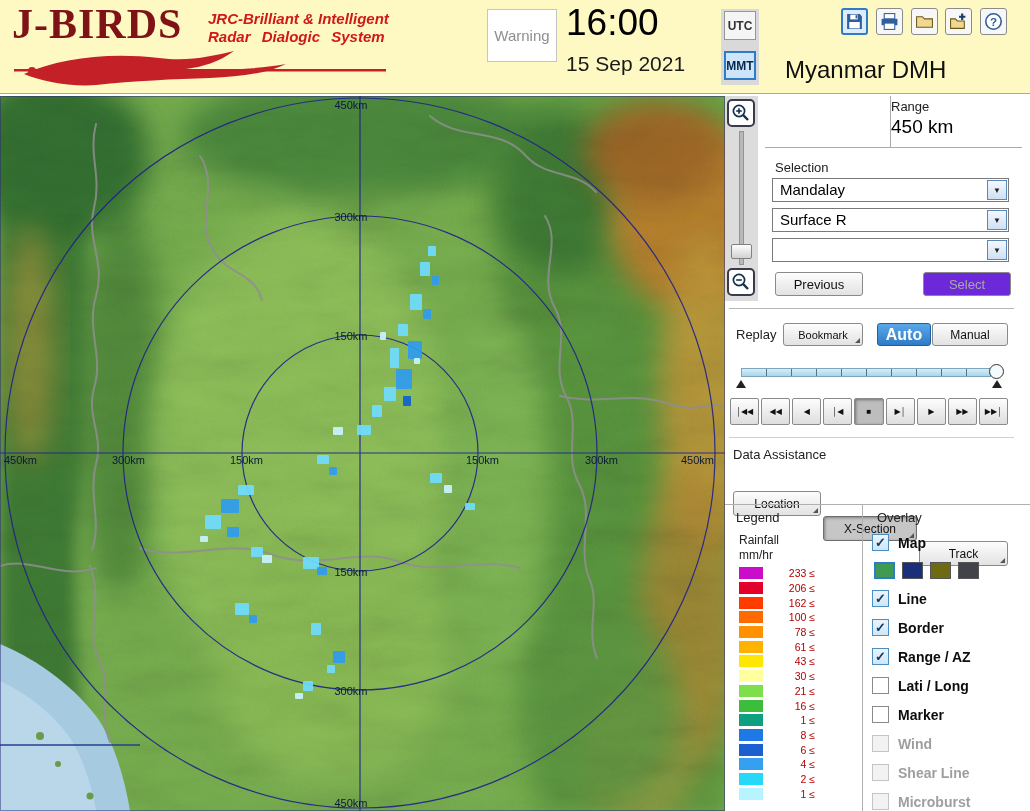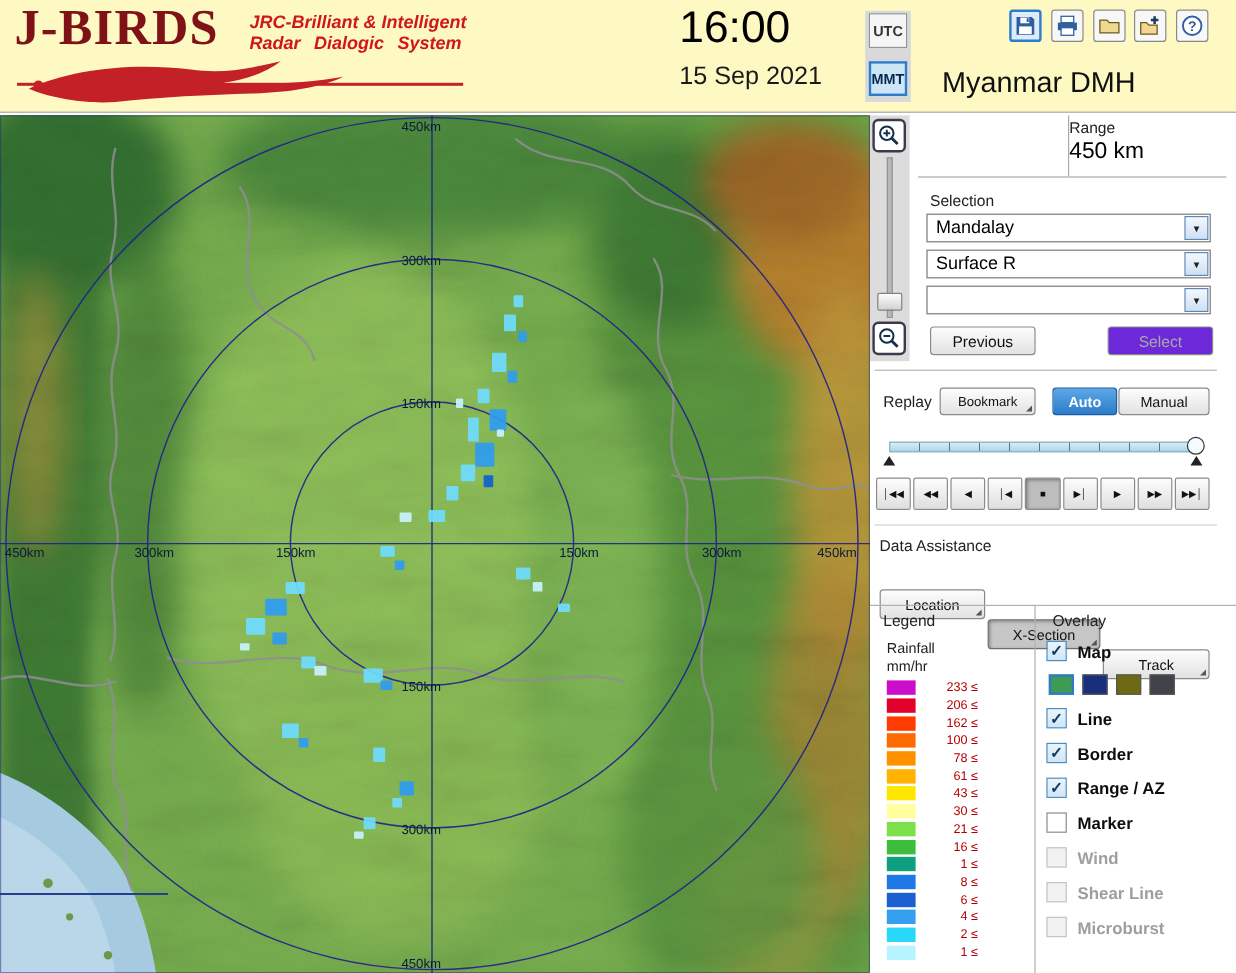--- a/index.html
+++ b/index.html
@@ -97,20 +97,23 @@
     <div class="logo-sub">
       <div class="l1">JRC-Brilliant &amp; Intelligent</div>
       <div class="l2">Radar  Dialogic  System</div>
     </div>
     <svg id="eagle" width="378" height="40" viewBox="0 0 378 40">
       <rect x="0" y="19" width="372" height="2.5" fill="#c32127"></rect>
       <path d="M10,24 C45,8 95,2 145,8 C175,12 198,6 220,1 C205,12 188,17 172,19 C205,21 245,19 272,14 C254,23 226,27 196,28 C160,29 120,31 82,35 C56,37 26,31 10,24 Z" fill="#c32127"></path>
       <circle cx="18" cy="21" r="4" fill="#c32127"></circle>
     </svg>
 
+    <div class="warning-box">
+      <span>Warning</span>
+    </div>
 
     <div class="clock-time">16:00</div>
     <div class="clock-date">15 Sep 2021</div>
 
     <div class="tz-strip">
       <div class="tz-btn tz-utc">
         <span>UTC</span>
       </div>
       <div class="tz-btn tz-mmt">
         <span>MMT</span>
@@ -326,21 +329,21 @@
     <div class="btn disabled" style="left:198px;top:176px;width:88px;height:24px">
       <span>Select</span>
     </div>
 
     <div class="sep" style="left:4px;right:16px;top:212px"></div>
 
     <div class="sec-label" style="left:11px;top:231px">Replay</div>
     <div class="btn fold" style="left:58px;top:227px;width:80px;height:23px;font-size:11px">
       <span>Bookmark</span>
     </div>
-    <div class="btn auto-sel" style="left:152px;top:227px;width:54px;height:23px;font-size:12px">
+    <div class="btn auto-sel" style="left:152px;top:227px;width:54px;height:23px;font-size:16px">
       <span>Auto</span>
     </div>
     <div class="btn" style="left:207px;top:227px;width:76px;height:23px;font-size:12px">
       <span>Manual</span>
     </div>
 
     <div class="timeline">
       <div class="track"></div>
       <div class="tl-circle"></div>
       <div class="tl-tri left"></div>
@@ -463,20 +466,24 @@
         <div class="ovrow">
           <span class="cb checked">✓</span>
           <span class="ovlabel">Border</span>
         </div>
         <div class="ovrow">
           <span class="cb checked">✓</span>
           <span class="ovlabel">Range / AZ</span>
         </div>
         <div class="ovrow">
           <span class="cb"></span>
+          <span class="ovlabel">Lati / Long</span>
+        </div>
+        <div class="ovrow">
+          <span class="cb"></span>
           <span class="ovlabel">Marker</span>
         </div>
         <div class="ovrow disabled">
           <span class="cb disabled"></span>
           <span class="ovlabel">Wind</span>
         </div>
         <div class="ovrow disabled">
           <span class="cb disabled"></span>
           <span class="ovlabel">Shear Line</span>
         </div>

